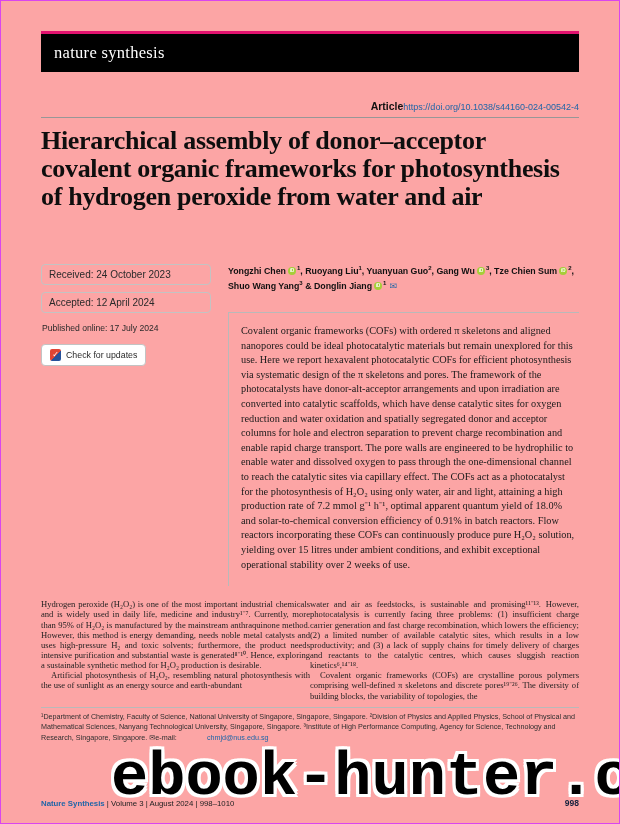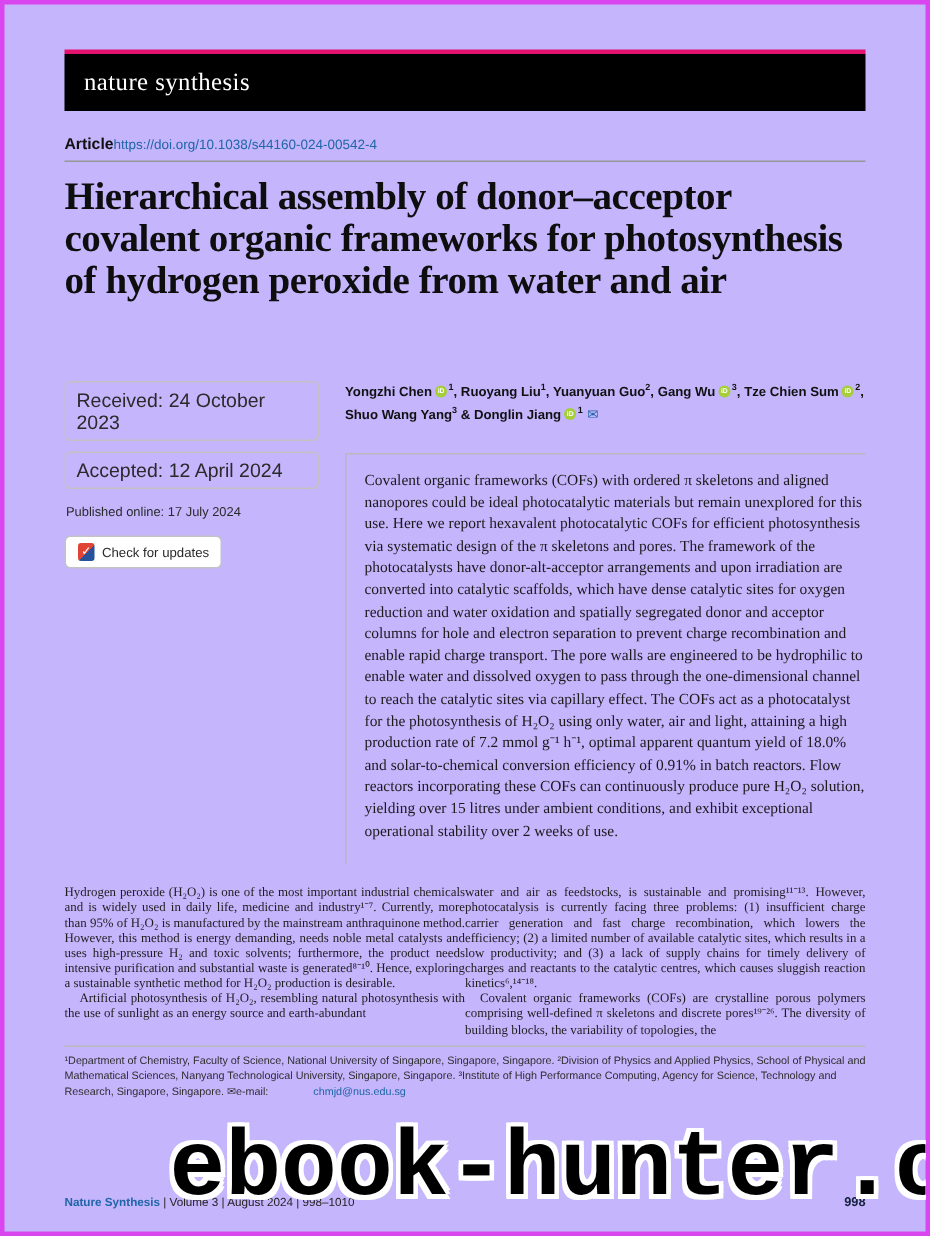--- a/index.html
+++ b/index.html
@@ -1,42 +1,42 @@
 <!DOCTYPE html>
 <html><head>
 <meta charset="utf-8">
 <style>
   * { margin:0; padding:0; box-sizing:border-box; }
   html,body { background:#f2f2f2; }
   .page {
-    position:relative; width:620px; height:824px; background:#c4b5fd;
-    overflow:hidden; border:3px solid #d946ef;
+    position:relative; width:620px; height:824px; background:#fca5a5;
+    overflow:hidden; border:1px solid #d946ef;
     font-family:"Liberation Serif", serif; color:#1c1c1c;
   }
   .content { padding:0 40px; }
 
   
   .masthead { margin-top:30px; }
   .masthead-accent { height:3px; background:#e3126f; }
   .masthead-bar { height:38px; background:#000; color:#fff; display:flex; align-items:center; padding:0 13px; }
   .masthead-text { font-family:"Liberation Serif", serif; font-size:16.5px; letter-spacing:.3px; }
 
   
-  .header-row { display:flex; justify-content:flex-start; align-items:baseline; margin-top:16px; }
+  .header-row { display:flex; justify-content:flex-end; align-items:baseline; margin-top:28px; }
   .article-label { font-family:"Liberation Sans", sans-serif; font-weight:bold; font-size:10.5px; color:#111; }
   .doi-link { font-family:"Liberation Sans", sans-serif; font-size:9px; color:#2066a8; text-decoration:none; cursor:pointer; }
   .header-rule { border-top:1px solid #979797; margin-top:5px; }
 
   .title { font-family:"Liberation Serif", serif; font-weight:700; font-size:26px; line-height:1.07;
            letter-spacing:-.3px; color:#0e0e0e; margin-top:9px; }
 
   
   .meta-row { display:flex; gap:17px; margin-top:54px; }
   .meta-left { flex:0 0 170px; font-family:"Liberation Sans", sans-serif; color:#2a2a2a; }
-  .date-box { border:1px solid #c3c3c3; border-radius:4px; font-size:13px; padding:4px 7px; margin-bottom:7px; }
+  .date-box { border:1px solid #c3c3c3; border-radius:4px; font-size:10px; padding:4px 7px; margin-bottom:7px; }
   .published { font-size:8.6px; margin:10px 0 0 1px; }
   .check-box { display:inline-flex; align-items:center; gap:5px; border:1px solid #c3c3c3; border-radius:4px;
                padding:4px 8px; margin-top:11px; font-size:8.8px; cursor:pointer; background:#fff; }
   .crossmark { flex:0 0 11px; width:11px; height:12px; border-radius:2px; color:#fff; font-size:8px; line-height:12px;
                text-align:center; font-family:"Liberation Sans", sans-serif;
                background:linear-gradient(135deg,#e04434 55%, #26519b 55%); }
 
   .meta-right { flex:1; min-width:0; }
   .authors { font-family:"Liberation Sans", sans-serif; font-weight:bold; font-size:8.8px; line-height:1.6; color:#111; }
   .authors sup { font-size:6px; }

